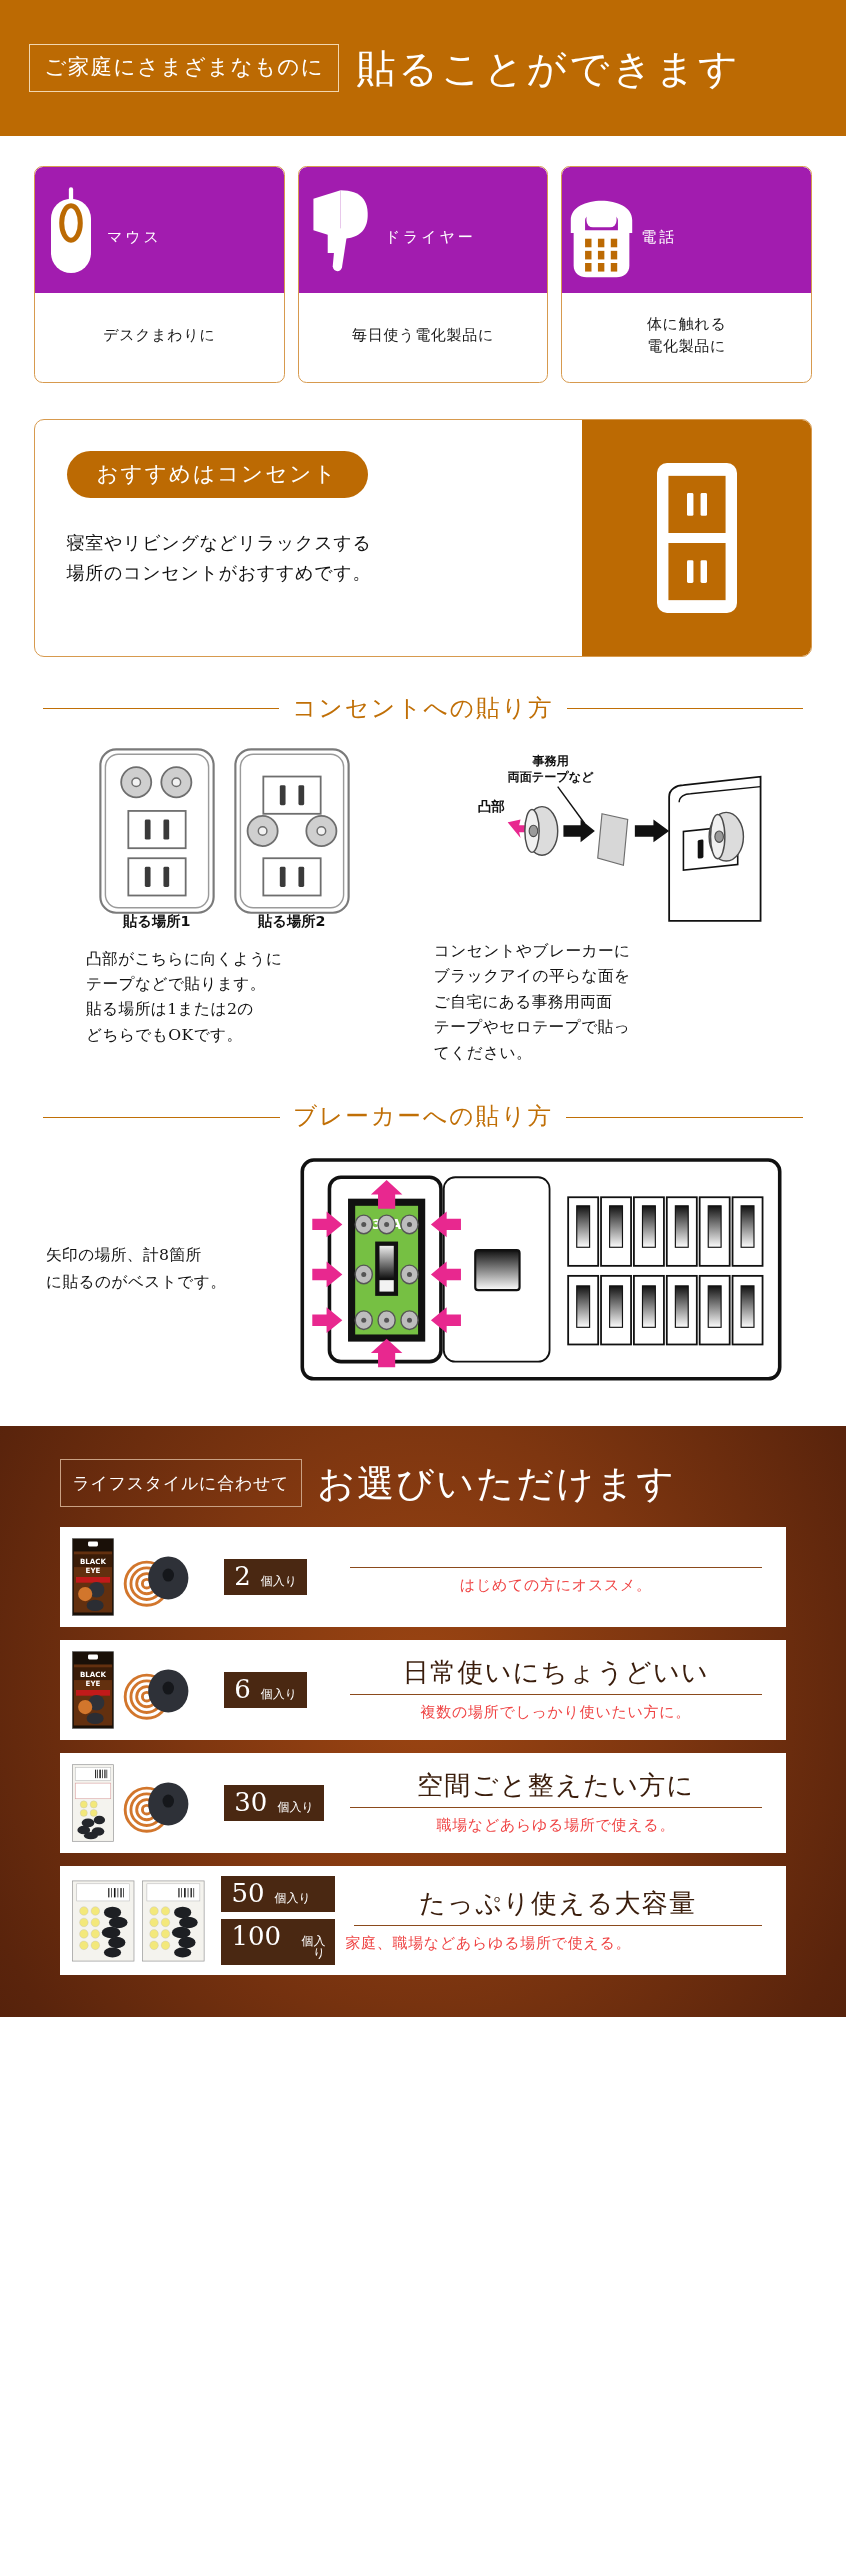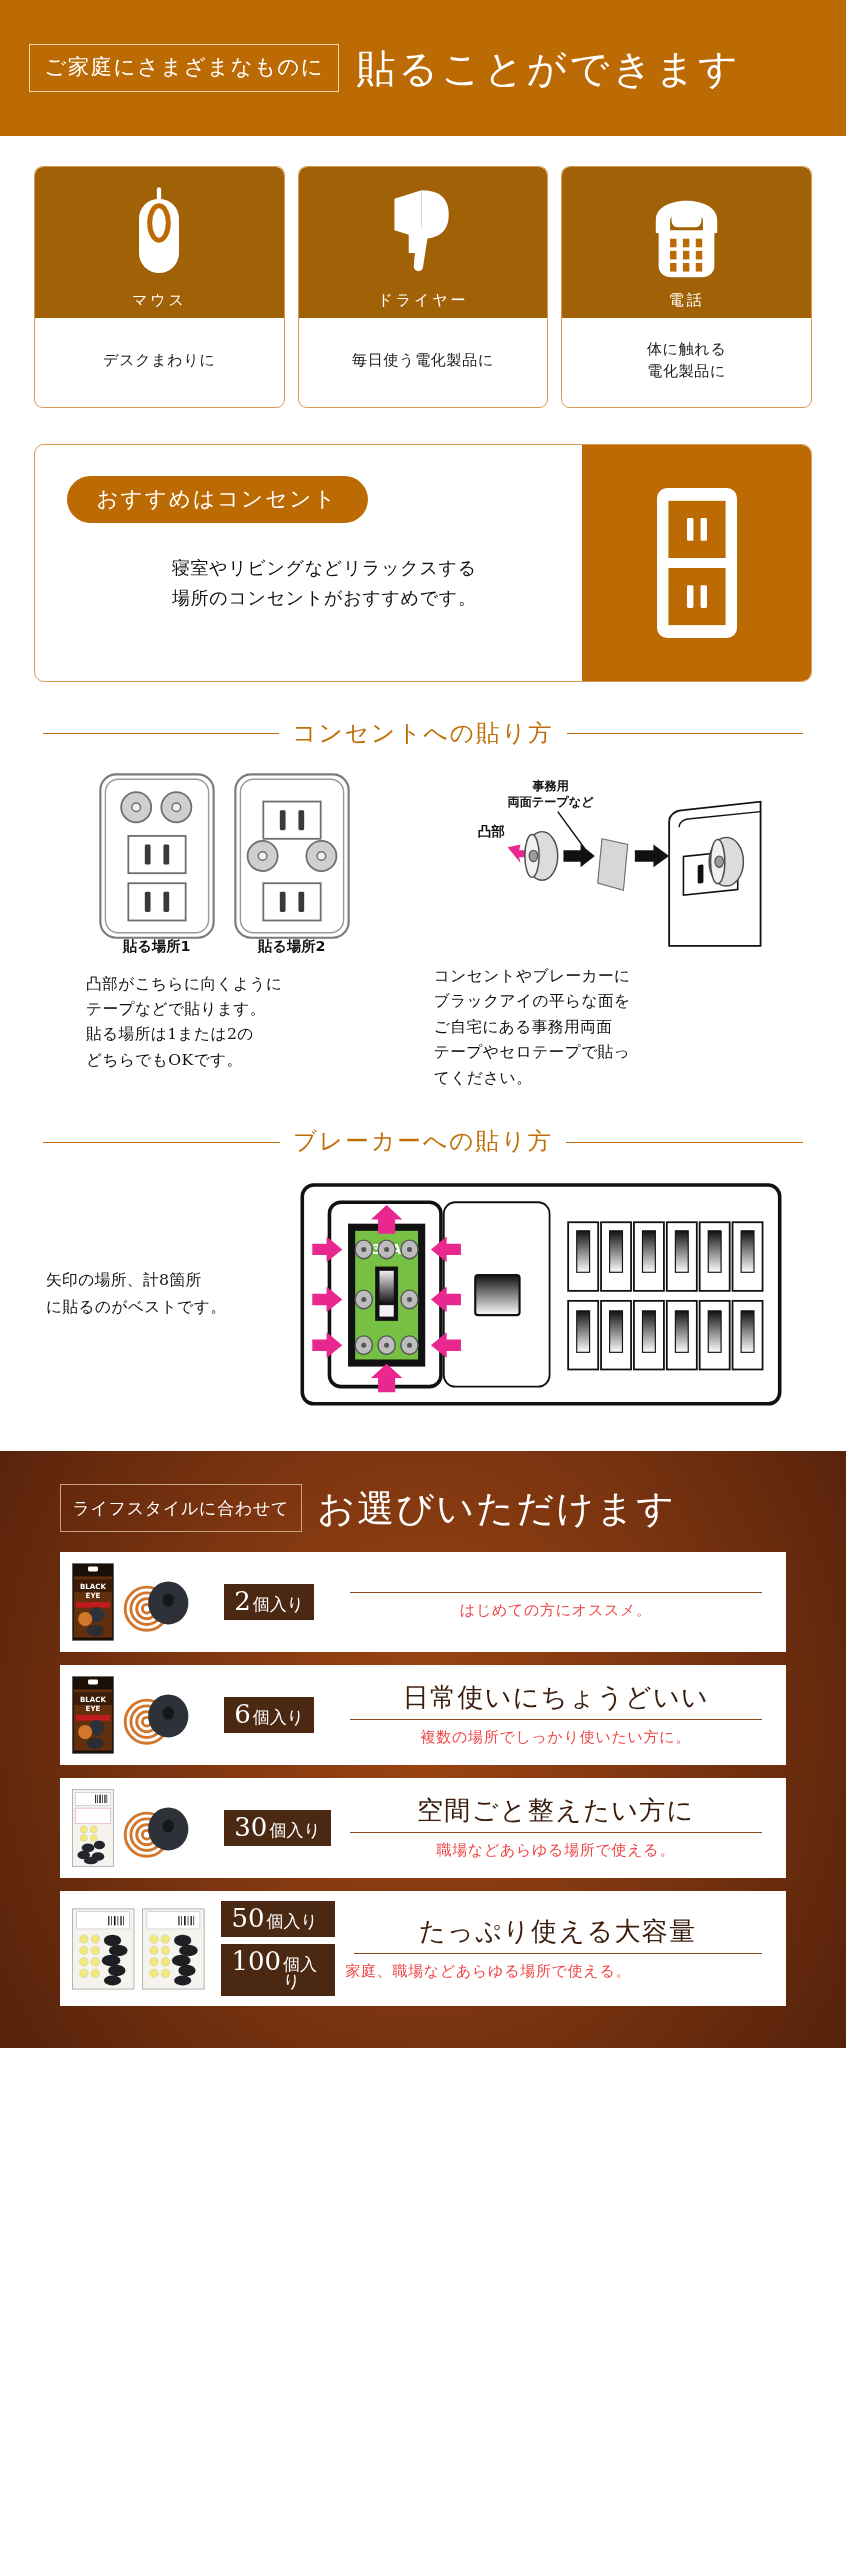--- a/index.html
+++ b/index.html
@@ -50,25 +50,25 @@
   .card{
     flex:1;
     border:0.7px solid #d79a4e;
     border-radius:8.6px;
     overflow:hidden;
     background:#fff;
     display:flex;
     flex-direction:column;
   }
   .card-top{
-    background:#a16207;
+    background:#a21caf;
     border-radius:7.9px 7.9px 0 0;
     padding:15.7px 0 10px;
     display:flex;
-    flex-direction:column;
+    flex-direction:row;
     align-items:center;
   }
   .card-icon{height:100px;display:flex;align-items:center;justify-content:center;}
   .card-label{
     color:#fff;font-size:15px;letter-spacing:2.9px;margin-top:10px;line-height:1;
   }
   .card-body{
     padding:20px 7.2px 24px;
     text-align:center;
     font-size:15px;
@@ -100,21 +100,20 @@
     font-size:21.5px;
     letter-spacing:2.1px;
     line-height:1;
   }
   .rec-text{
     margin-top:30px;
     font-size:18px;
     line-height:1.65;
     letter-spacing:0.7px;
     color:#111;
-    text-align:center;
   }
   .rec-right{
     width:229px;
     background:#bc6a03;
     display:flex;
     align-items:center;
     justify-content:center;
   }
 
   
@@ -199,21 +198,21 @@
   .qty-badge{
     background:#4a2812;
     color:#fff;
     padding:4.3px 10px 5.7px;
     line-height:1;
     display:flex;
     align-items:baseline;
     box-sizing:border-box;
   }
   .qty-num{font-size:26px;letter-spacing:0;}
-  .qty-unit{font-size:17px;margin-left:2px;}
+  .qty-unit{font-size:12px;margin-left:10px;text-align:right;}
   .prow-copy{flex:1;padding-left:5.7px;}
   .copy-main{
     color:#3a1d0c;
     font-size:26px;
     letter-spacing:1.4px;
     line-height:1.1;
     text-align:center;
   }
   .copy-rule{height:0.7px;background:#8b4a1c;margin:7.2px 13px 8.6px;}
   .copy-sub{

